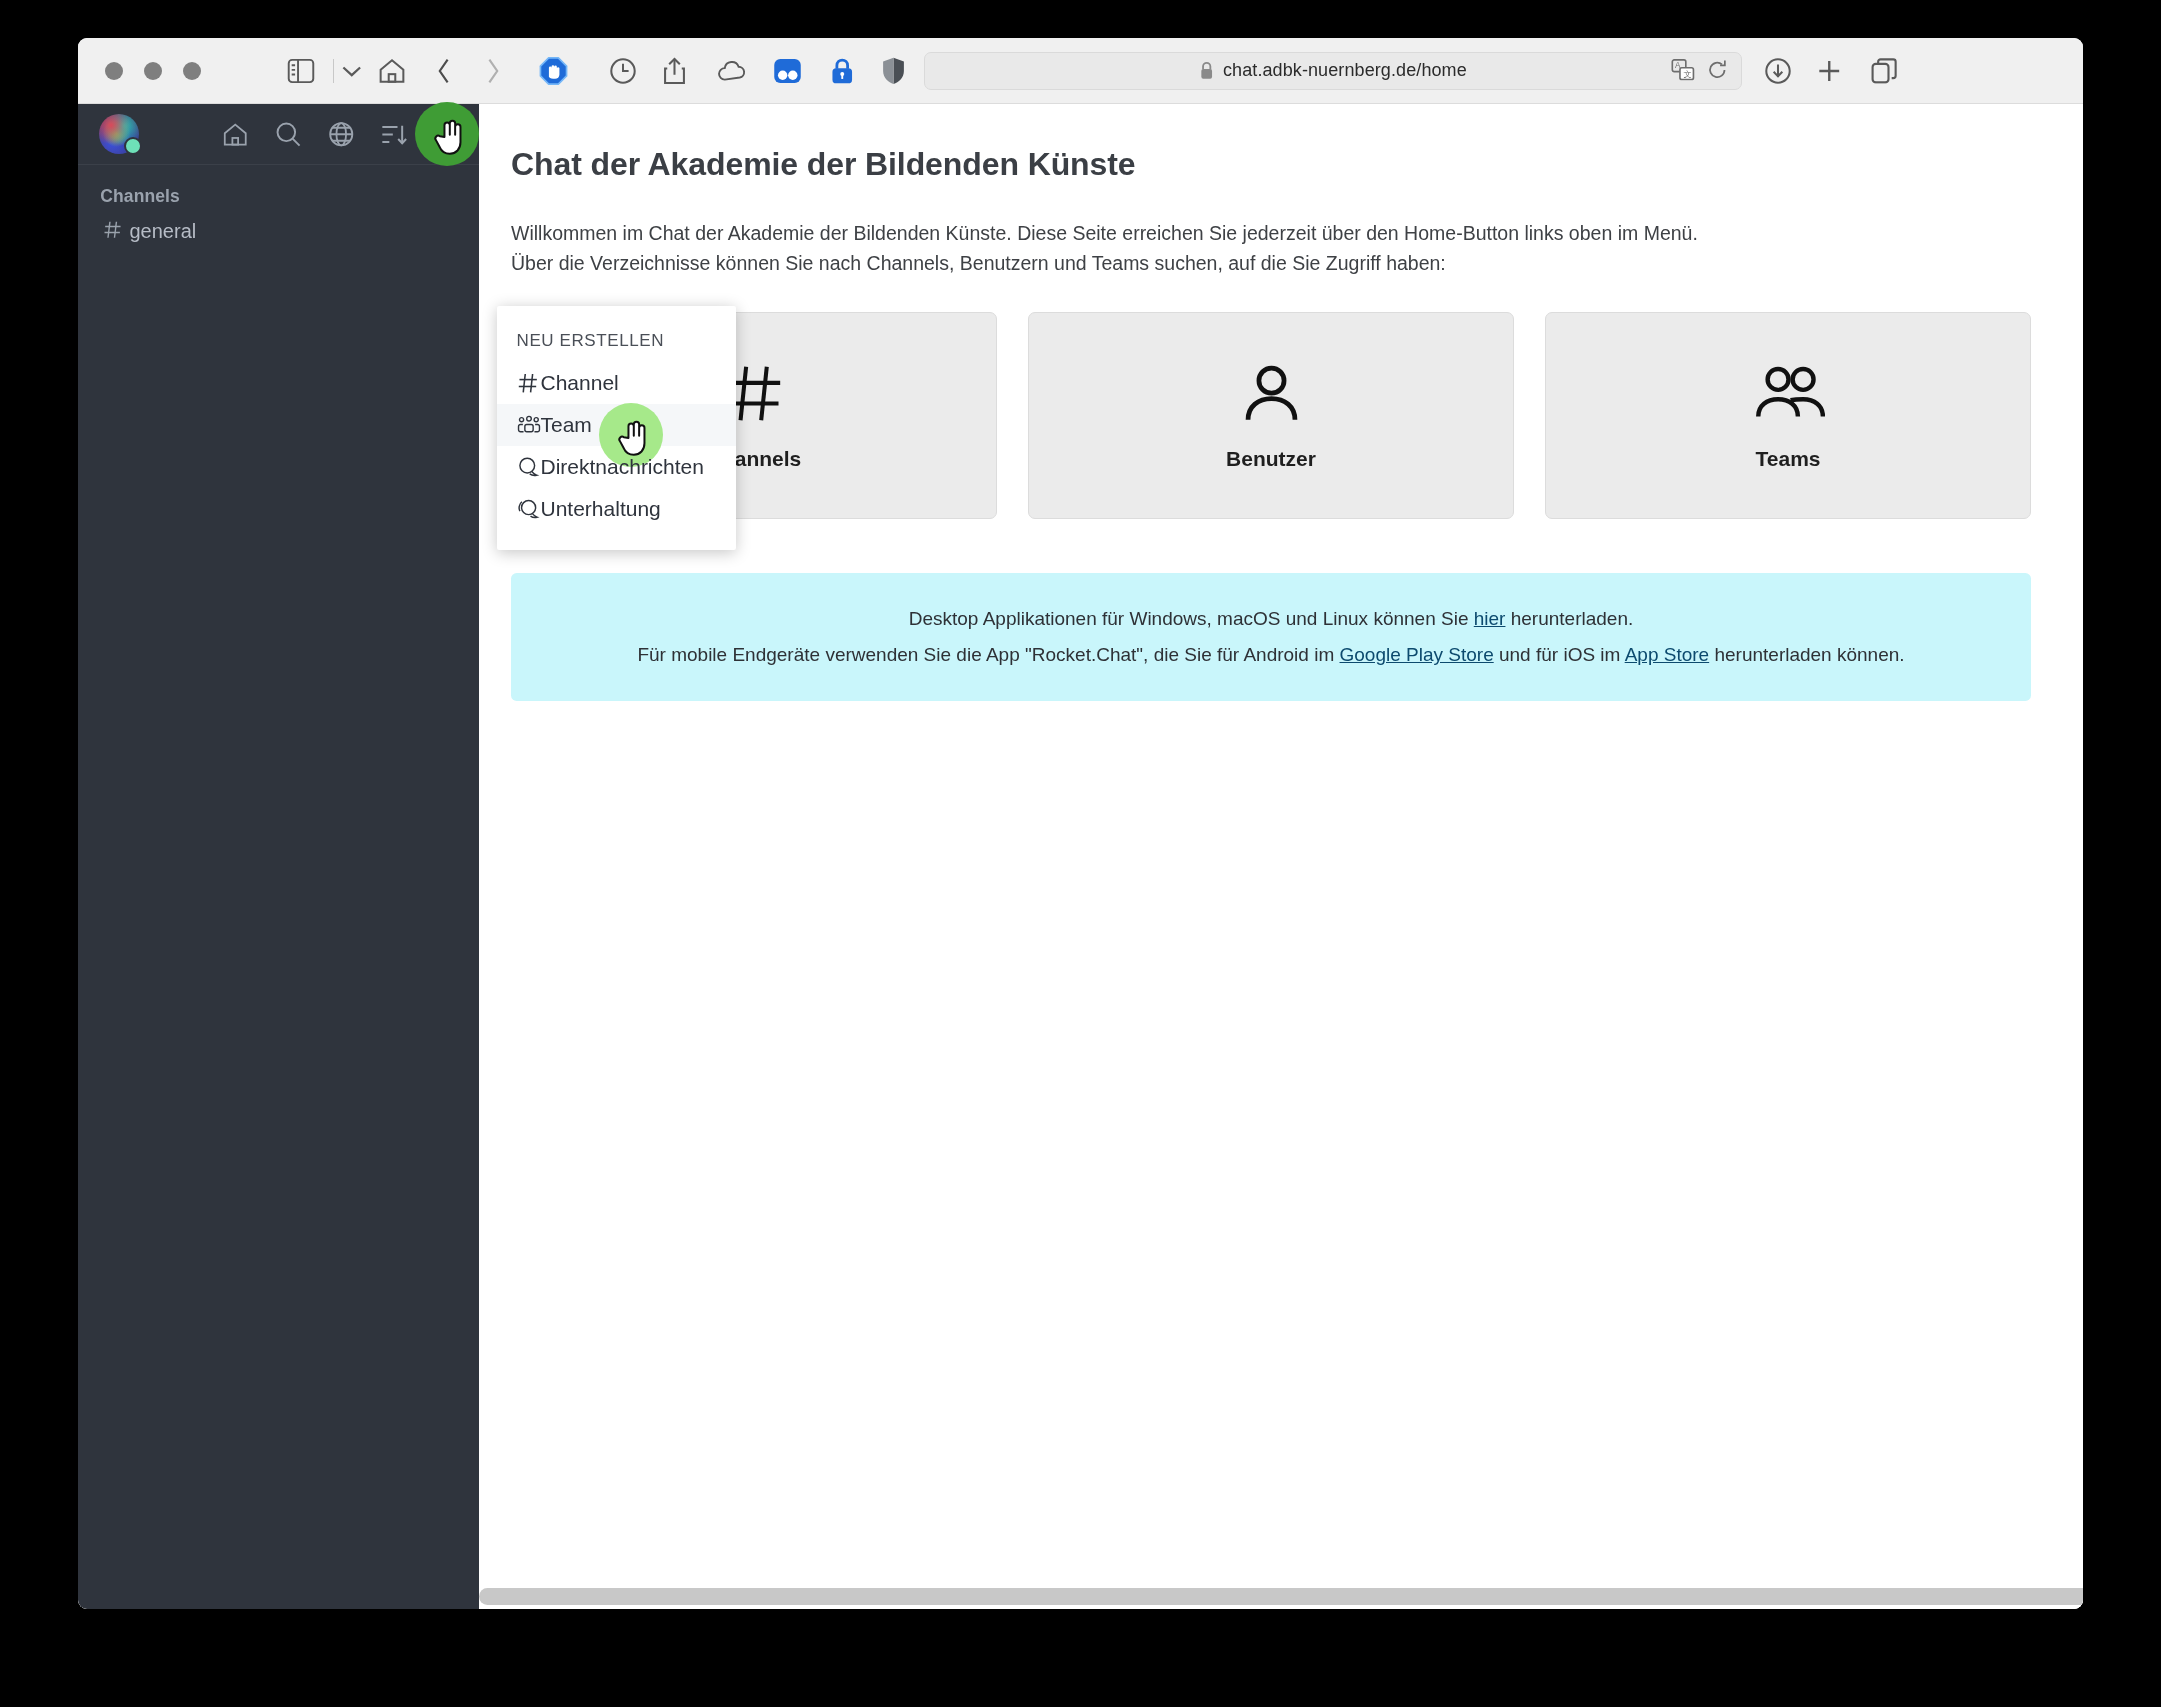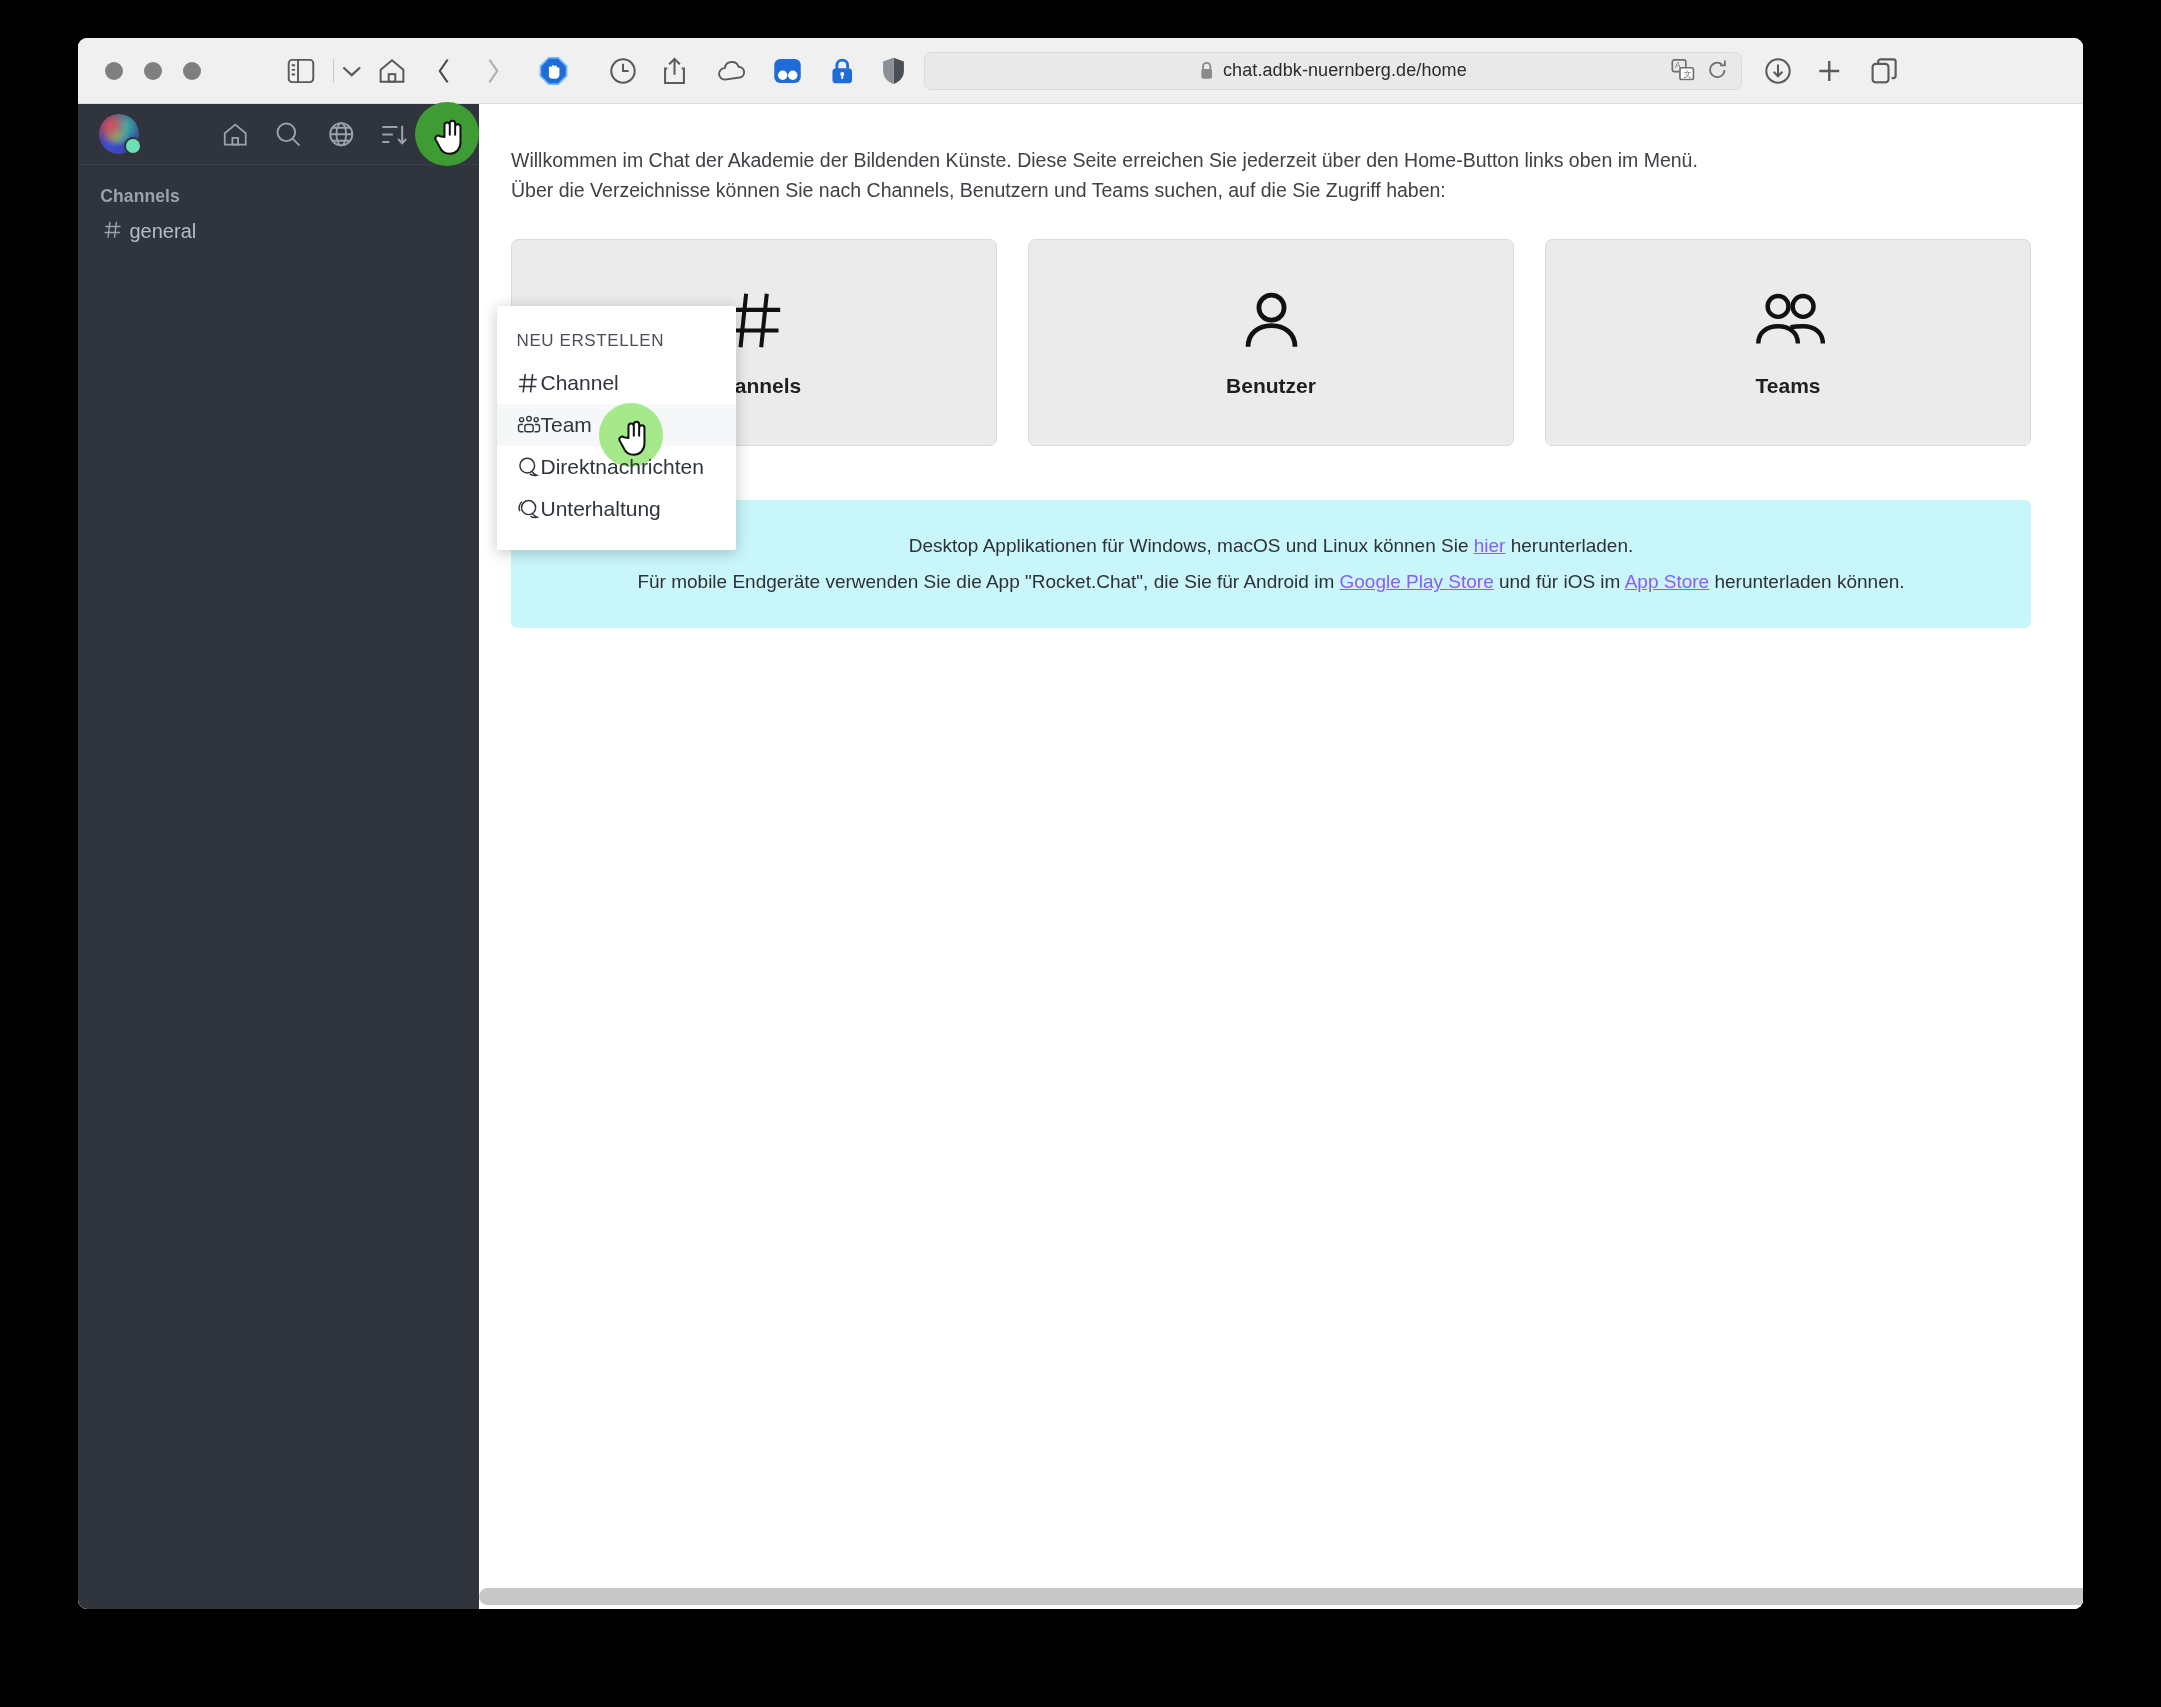--- a/index.html
+++ b/index.html
@@ -150,21 +150,21 @@
   .dir-card-label { font-size: 21px; font-weight: bold; color: #1f1f1f; }
   .dir-icon { color: #111; display: block; }
 
   #info-banner {
     background: #c9f6fb;
     border-radius: 5.6px;
     padding: 28px 21px;
     text-align: center;
   }
   .banner-line { font-size: 19px; color: #2e3136; line-height: 1.9; }
-  .banner-link { color: #8b5cf6; margin-top: 8px; }
+  .banner-link { color: #0c4a6e; margin-top: 8px; }
 
   
   #h-scroll {
     position: absolute; left: 0; right: 0; bottom: 0;
     height: 21px; background: transparent;
     display: flex; align-items: center;
   }
   #h-scroll-track { width: 100%; height: 100%; }
   #h-scroll-thumb {
     height: 17px; background: #c8c8c8; border-radius: 8.4px;
@@ -405,20 +405,21 @@
               <path d="M1.4 11.6 H15.6"></path>
           </svg>
         </span>
         <span>general</span>
       </div>
 
     </div>
 
     <div id="rc-main">
       <div id="main-inner">
+        <h1 id="page-title">Chat der Akademie der Bildenden Künste</h1>
 
         <div id="intro-block">
           <div class="intro-line">Willkommen im Chat der Akademie der Bildenden Künste. Diese Seite erreichen Sie jederzeit über den Home-Button links oben im Menü.</div>
           <div class="intro-line">Über die Verzeichnisse können Sie nach Channels, Benutzern und Teams suchen, auf die Sie Zugriff haben:</div>
         </div>
 
         <div id="cards-row">
 
           <div class="dir-card">
             <span class="dir-icon">

